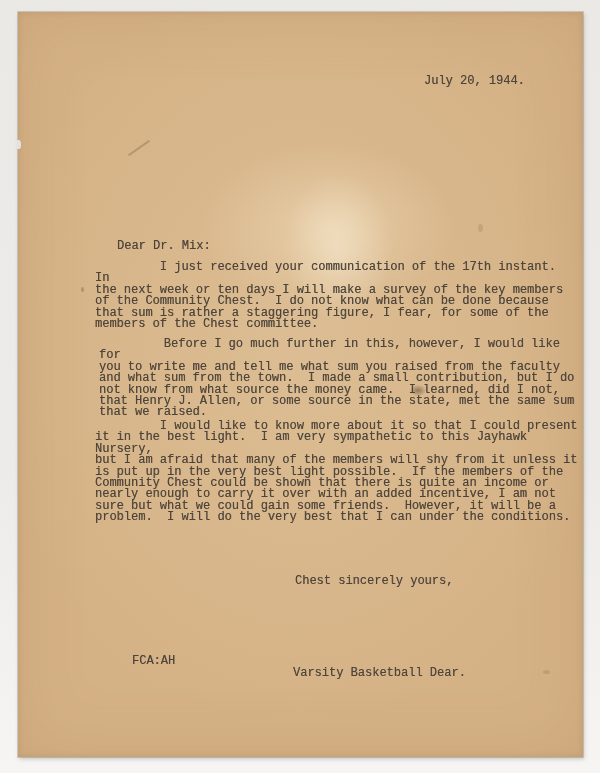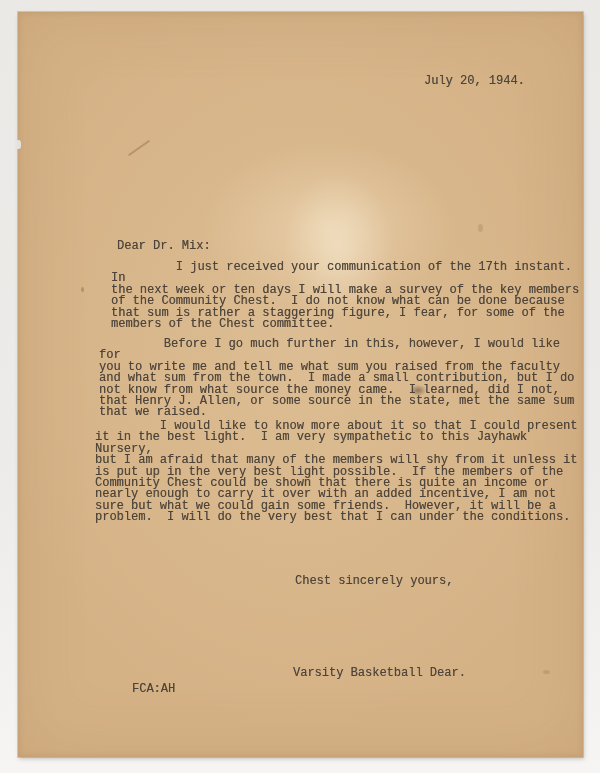--- a/index.html
+++ b/index.html
@@ -39,27 +39,27 @@
     color: #4c443b;
     font-size: 12px;
     line-height: 11.4px;
     white-space: pre-wrap;
     letter-spacing: 0;
     text-shadow: 0.3px 0.3px 0.5px rgba(76,64,50,0.55);
   }
   .date       { left: 406px; top: 64px;  }
   .address    { left: 114px; top: 183px; }
   .salutation { left: 99px;  top: 229px; }
-  .para-1     { left: 77px;  top: 250px; margin-left: 16px; }
+  .para-1     { left: 77px;  top: 250px; }
   .para-2     { left: 81px;  top: 327px; }
   .para-3     { left: 77px;  top: 409px; }
   .para-4     { left: 77px;  top: 508px; }
   .closing    { left: 277px; top: 564px; }
   .signoff    { left: 275px; top: 633px; }
-  .initials   { left: 114px; top: 644px; margin-top: 28px; }
+  .initials   { left: 114px; top: 644px; }
 
   
   .blemish { position: absolute; pointer-events: none; }
   .crease-mark {
     left: 108px; top: 135px; width: 26px; height: 2px;
     background: rgba(120,90,55,0.35);
     transform: rotate(-35deg);
     border-radius: 2px;
     filter: blur(0.6px);
   }

